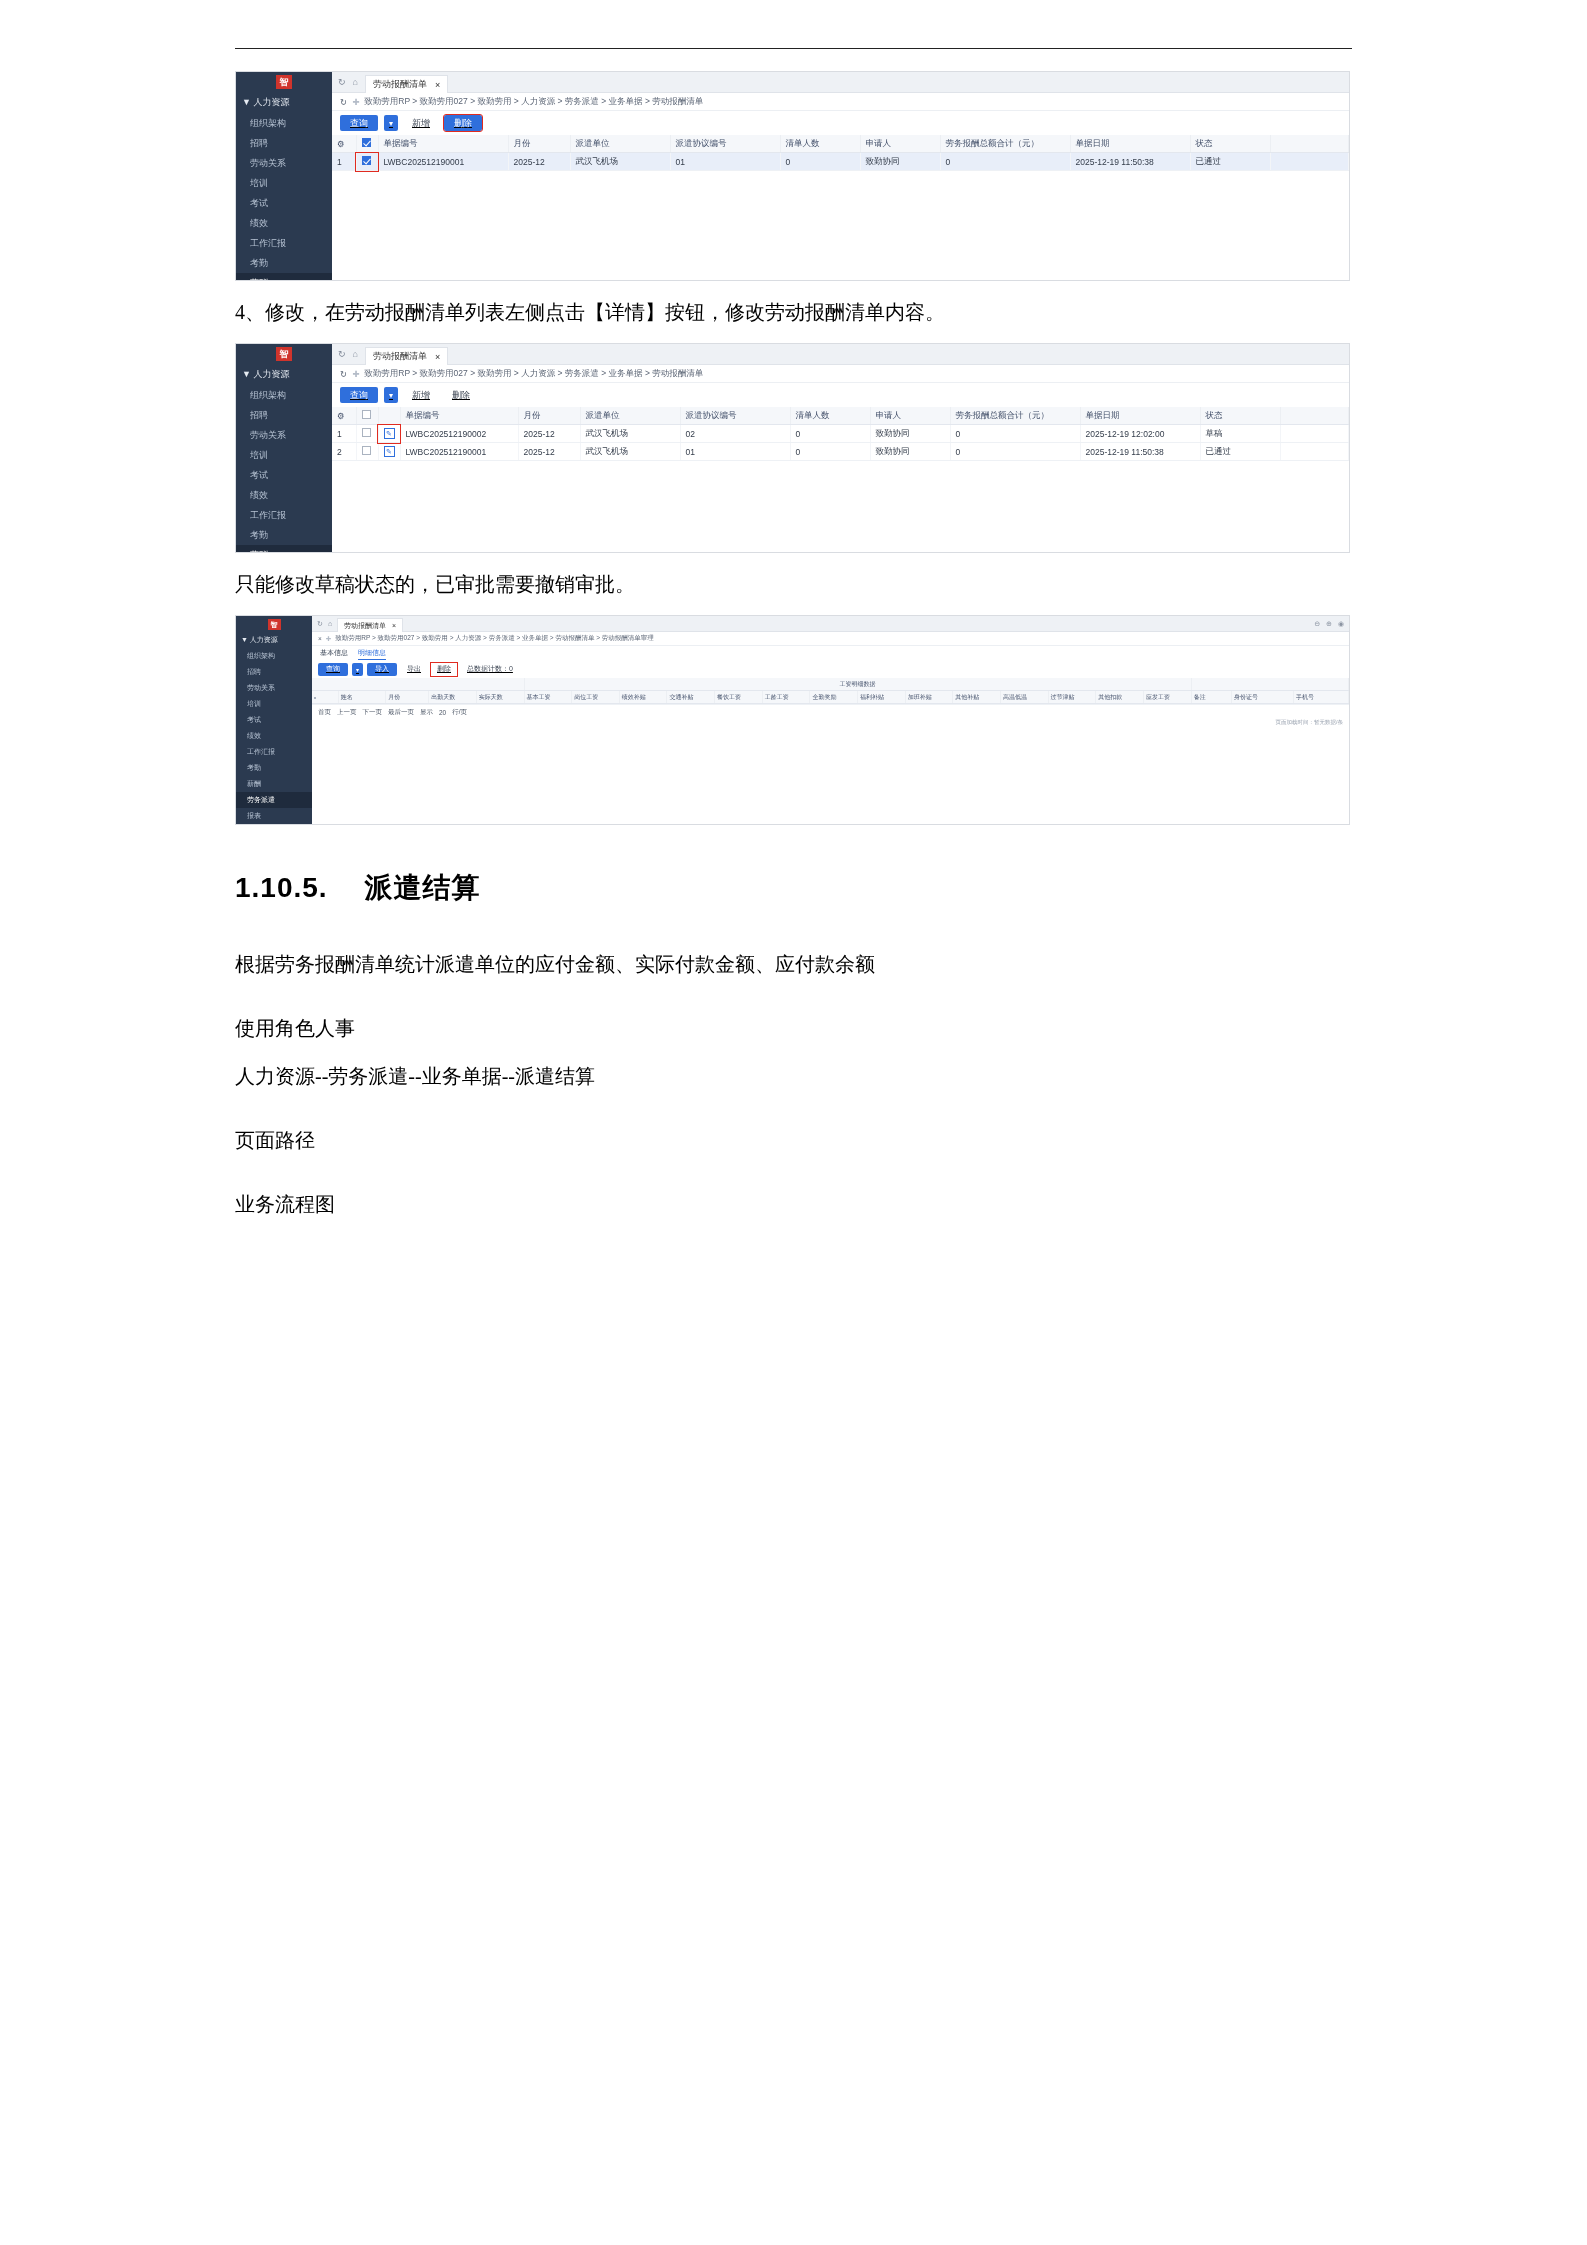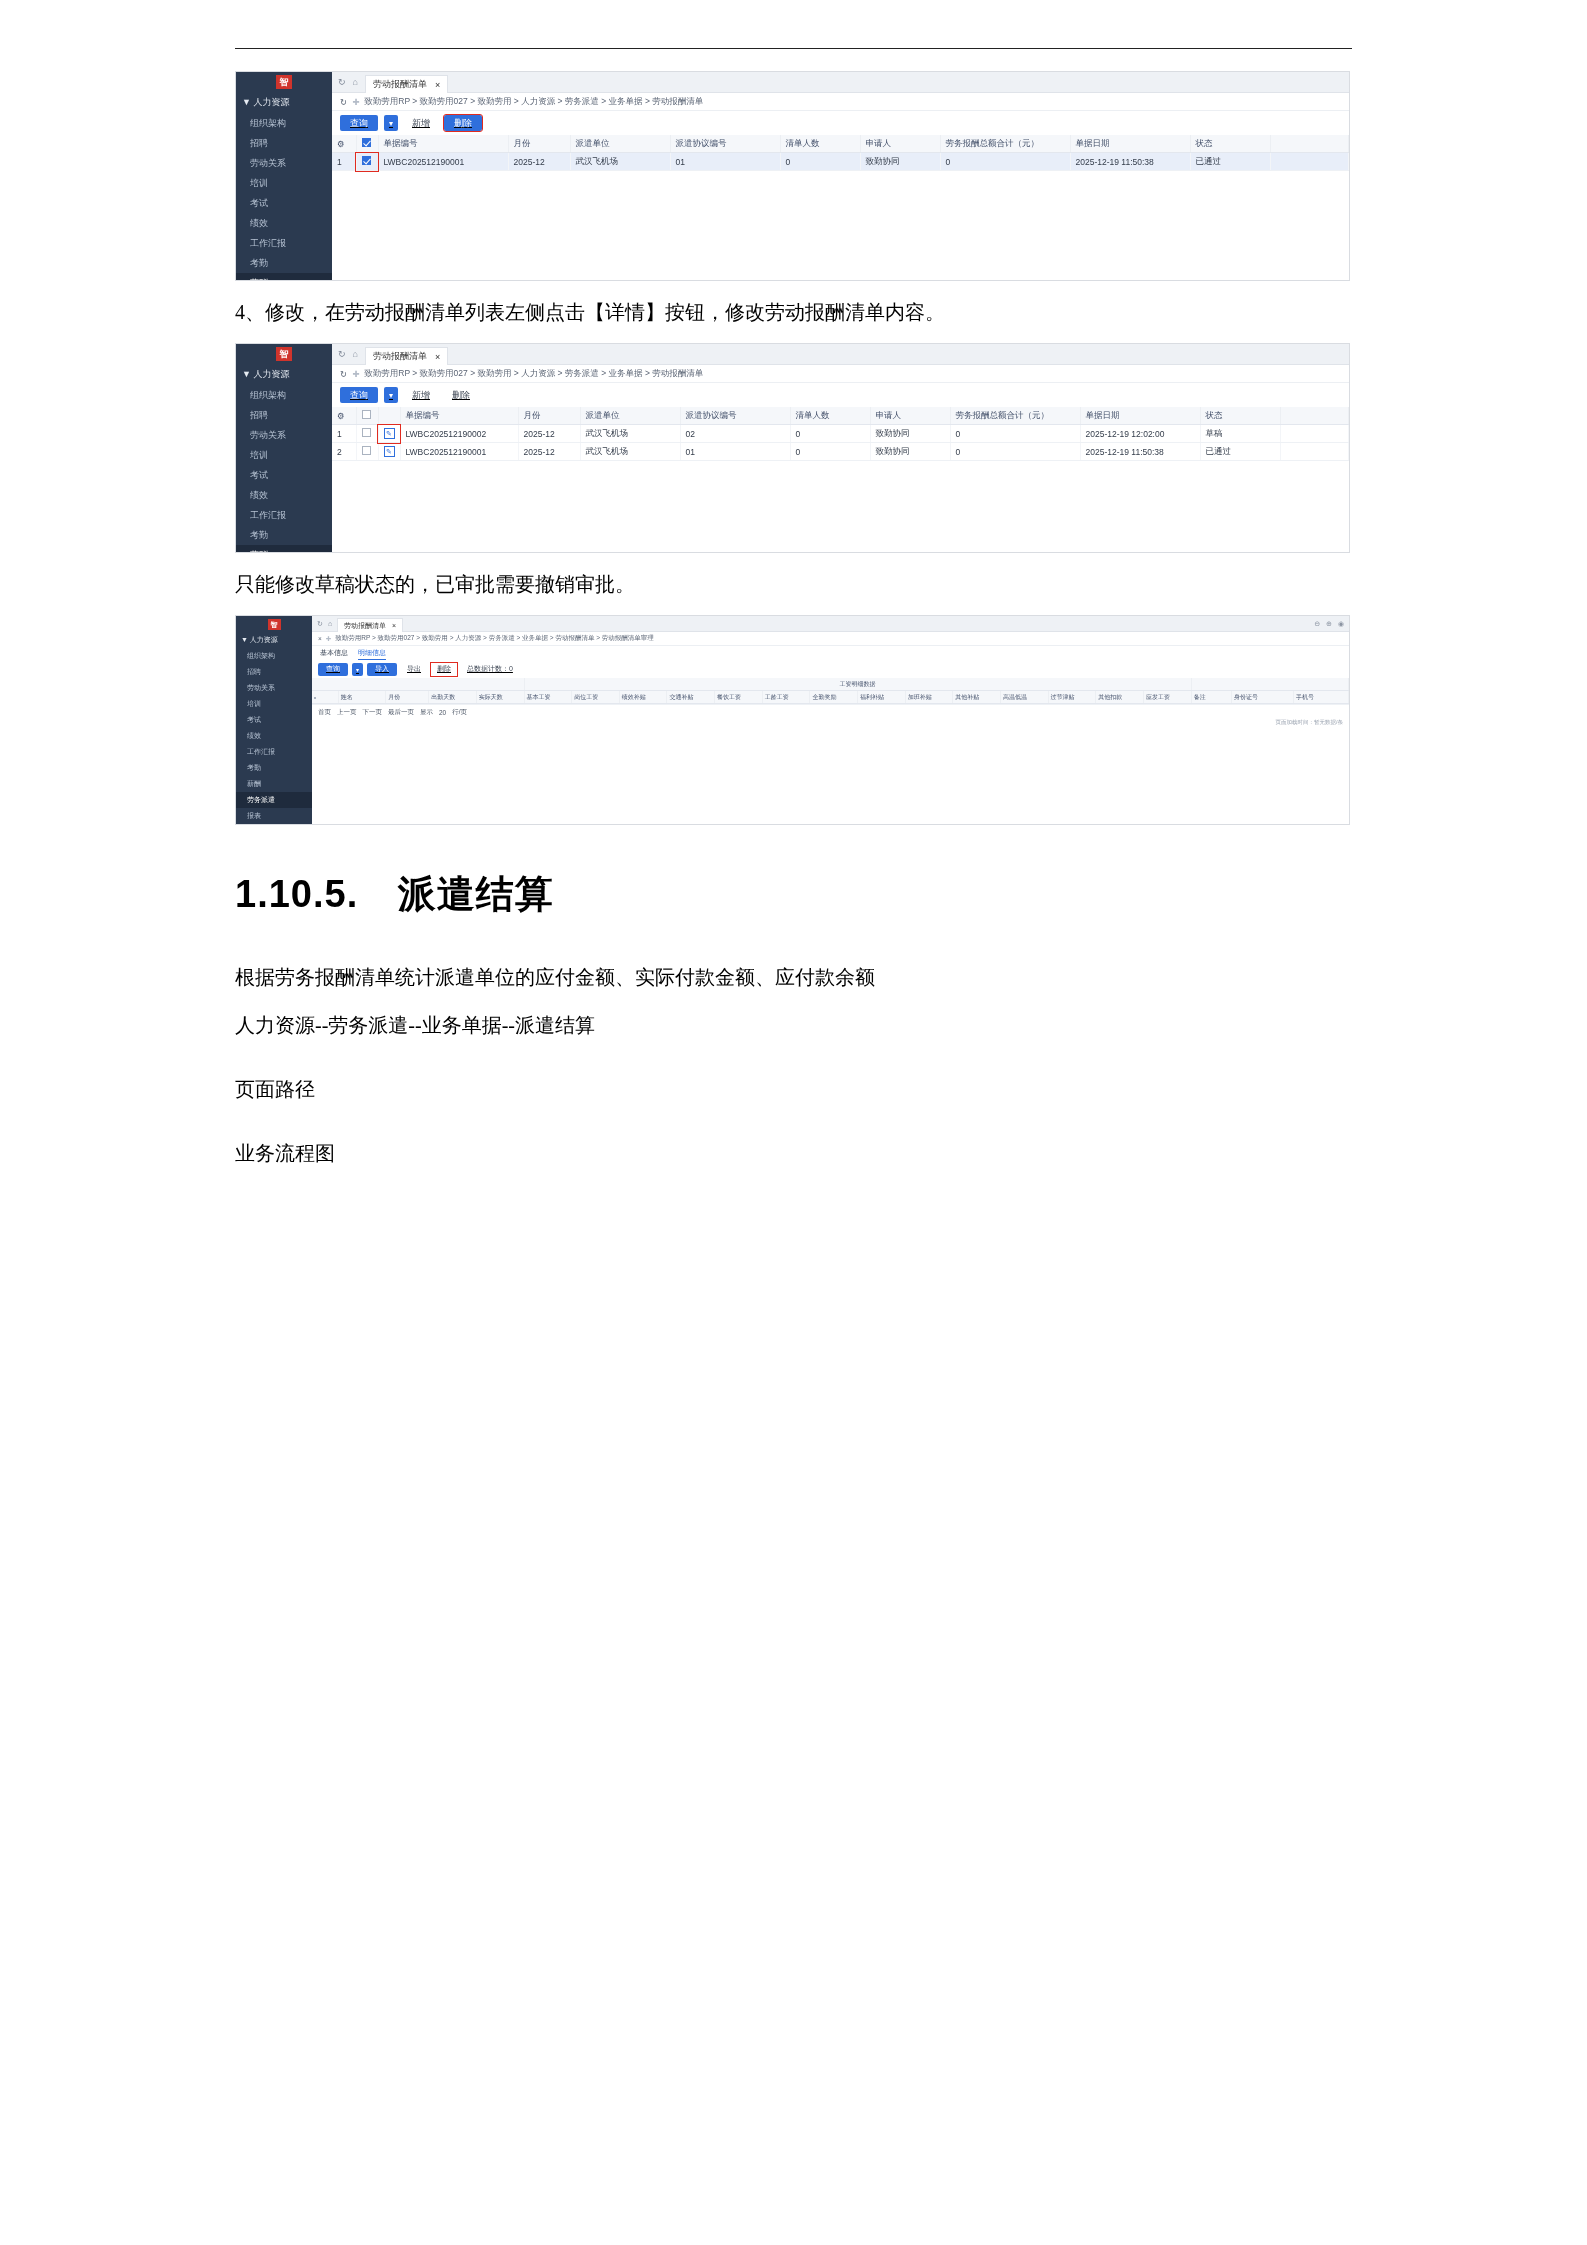--- a/index.html
+++ b/index.html
@@ -35,21 +35,21 @@
   }
   .para {
     font-size: 20px;
     line-height: 34px;
     margin: 14px 0;
   }
   .para-tight { margin: 4px 0; }
   .heading {
     font-family: "Liberation Sans", sans-serif;
     font-weight: bold;
-    font-size: 38px;
+    font-size: 28px;
     margin: 44px 0 36px 0;
     letter-spacing: 1px;
   }
   .heading .num { margin-right: 28px; }
   .page-number {
     position: absolute;
     bottom: 60px;
     left: 0;
     width: 100%;
     text-align: center;
@@ -577,17 +577,18 @@
       <div class="statusline">页面加载时间：暂无数据/条</div>
     </div>
   </div>
 
   <h2 class="heading">
     <span class="num">1.10.5.</span>
     <span>派遣结算</span>
   </h2>
 
   <p class="para" style="margin-top:40px;">根据劳务报酬清单统计派遣单位的应付金额、实际付款金额、应付款余额</p>
+  <p class="para" style="margin-top:30px;">使用角色人事</p>
   <p class="para para-tight">人力资源--劳务派遣--业务单据--派遣结算</p>
   <p class="para para-tight" style="margin-top:30px;">页面路径</p>
   <p class="para" style="margin-top:30px;">业务流程图</p>
 
 </div>
 
 </body></html>

